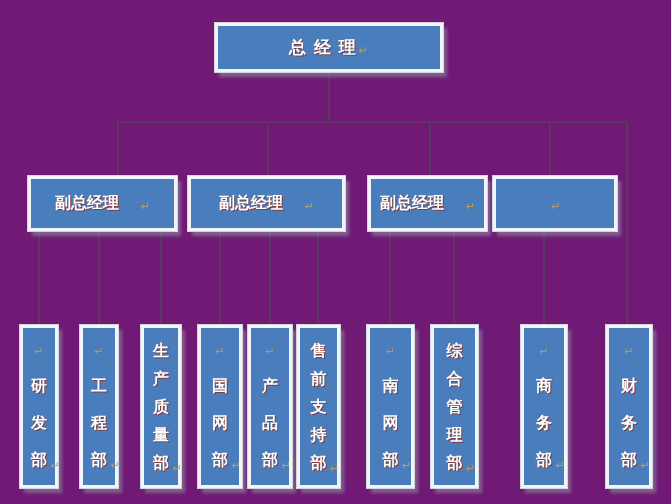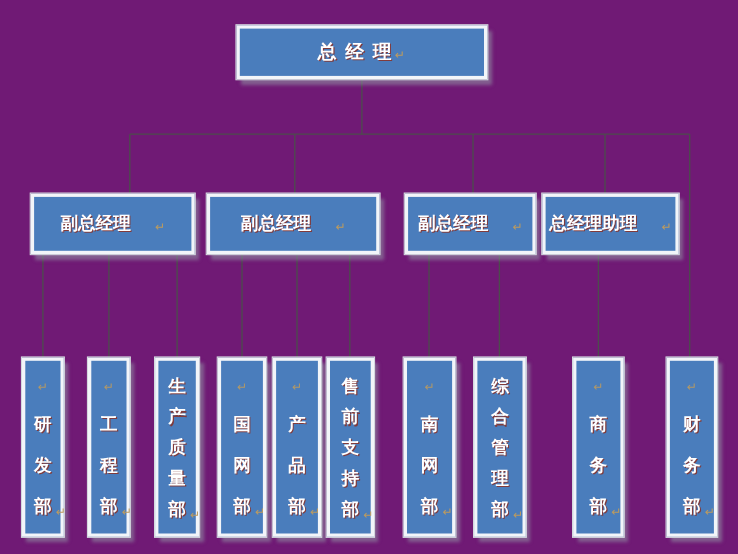--- a/index.html
+++ b/index.html
@@ -76,21 +76,20 @@
   </div>
   <div class="box h-box l2-box" style="left:188px; top:176px; width:157px; height:55px;">
     <span>副总经理</span>
     <span class="ret ret-inline">↵</span>
   </div>
   <div class="box h-box l2-box" style="left:368px; top:176px; width:119px; height:55px;">
     <span>副总经理</span>
     <span class="ret ret-inline">↵</span>
   </div>
   <div class="box h-box l2-box" style="left:493px; top:176px; width:124px; height:55px;">
-    <span>总经理助理</span>
     <span class="ret ret-inline">↵</span>
   </div>
 
   <div class="box v-box" style="left:20px; top:325px; width:38px; height:163px;">
     <div class="vlabel g3">
       <span class="ret ret-lead">↵</span>
       <span class="vtext" style="display: contents;"><div class="vchar">研</div><div class="vchar">发</div><div class="vchar">部<span class="ret tail">↵</span></div></span>
     </div>
   </div>
   <div class="box v-box" style="left:80px; top:325px; width:38px; height:163px;">

